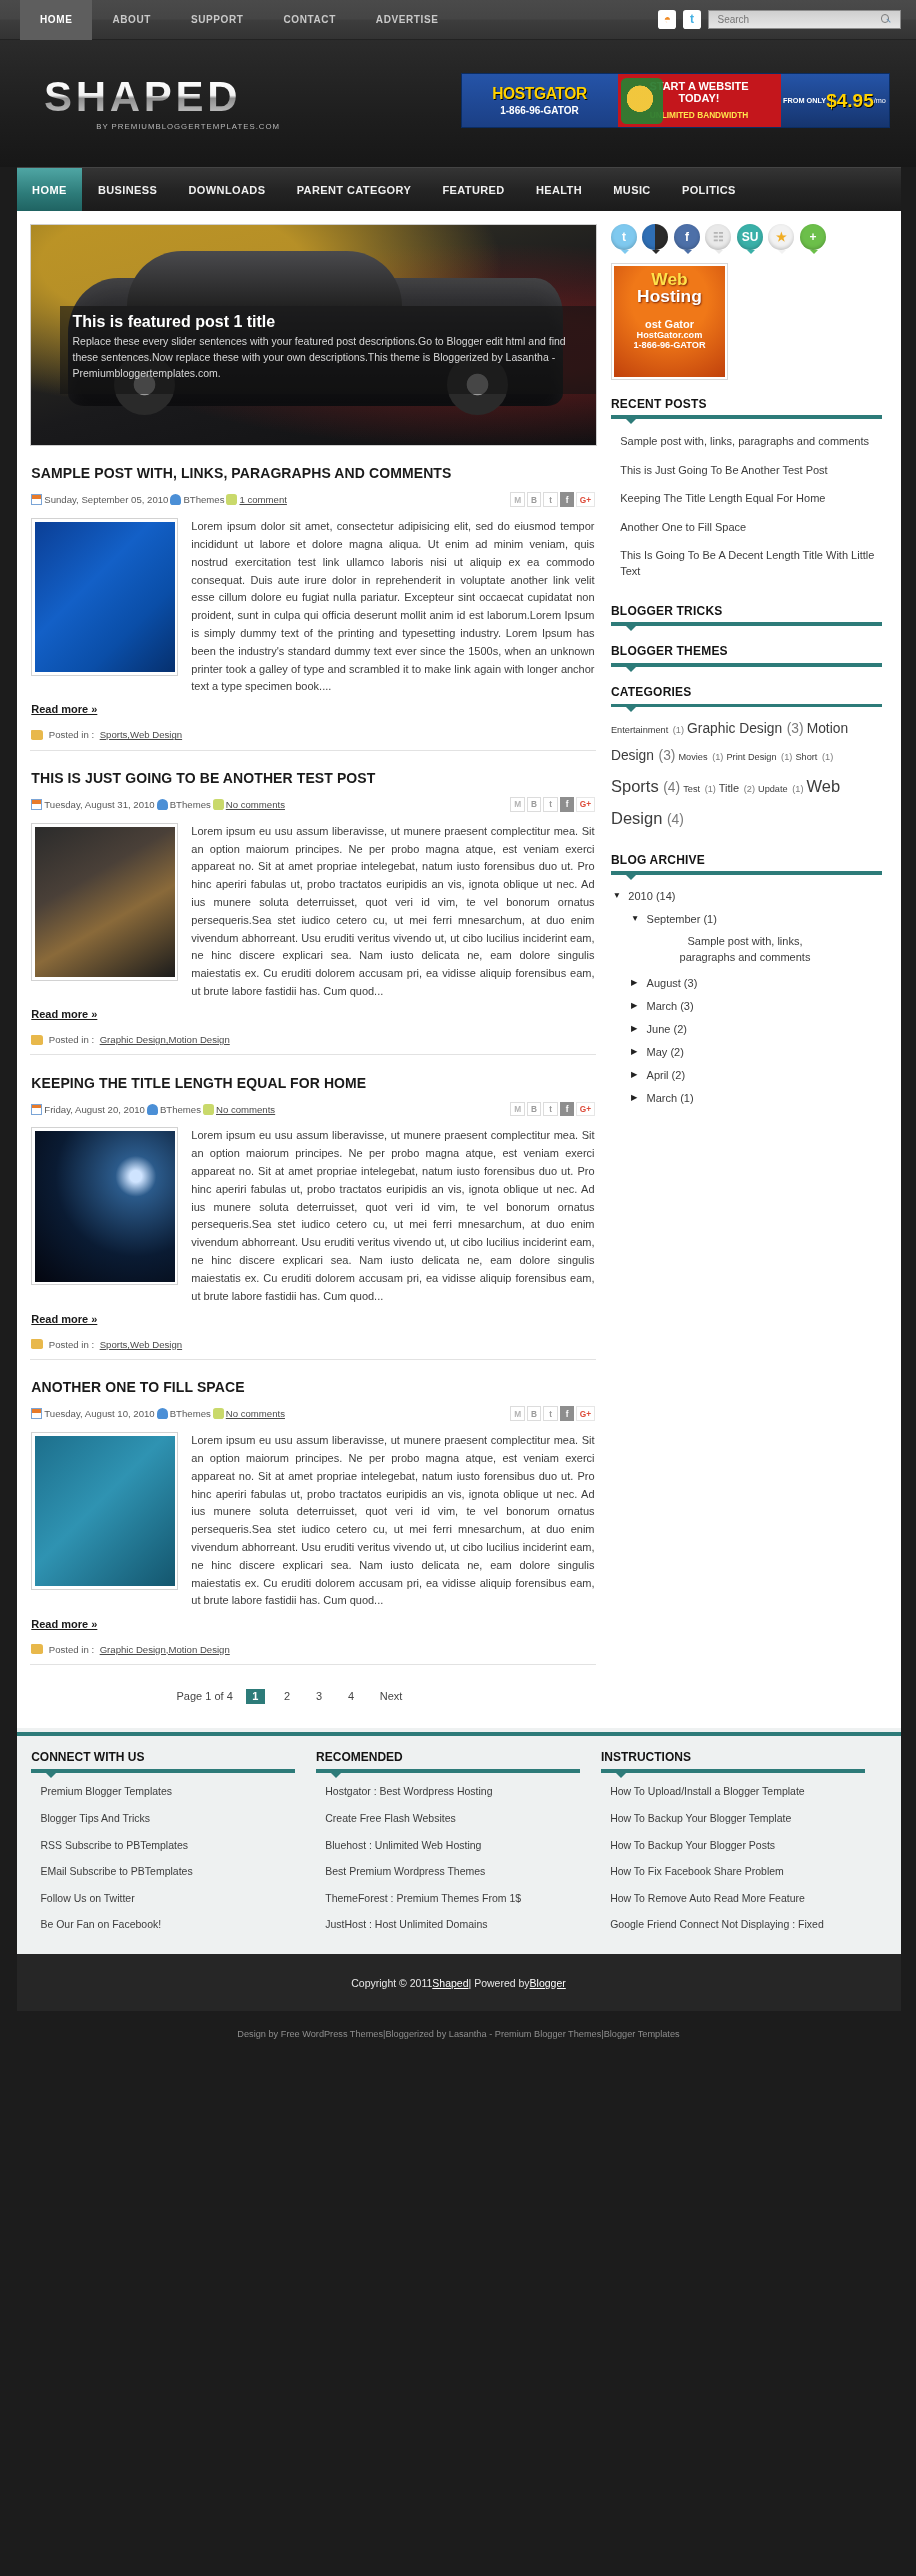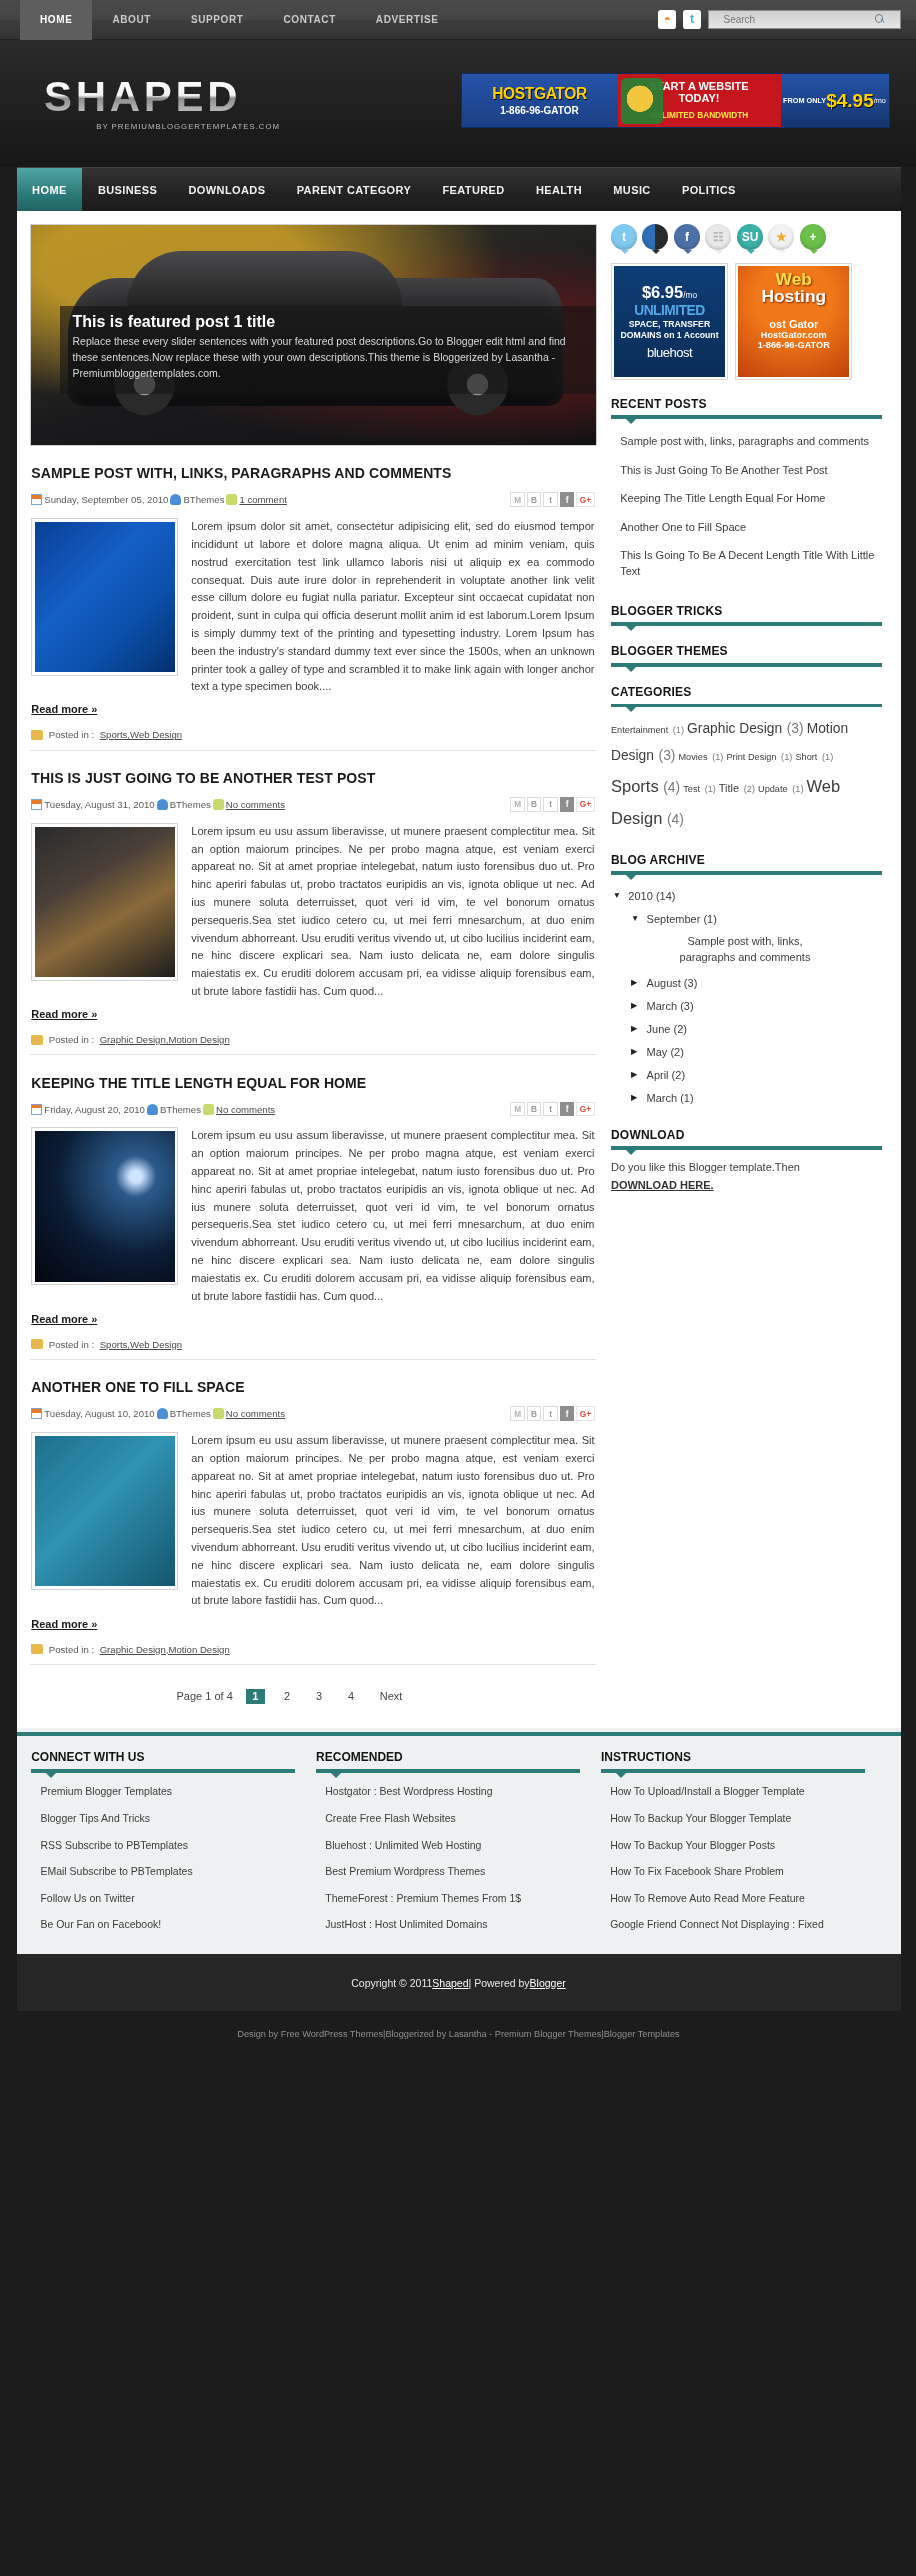--- a/index.html
+++ b/index.html
@@ -38,21 +38,21 @@
     font-weight: bold; font-size: 12px; color: #fff;
     background: #fff;
   }
   .sicon.rss { background: #fff; color: #f08a24; }
   .sicon.tw { background: #fff; color: #43b0e3; }
   .searchbox {
     width: 193px; height: 18.3px;
     background: linear-gradient(to bottom,#cfcfcf,#e6e6e6);
     border: 0.9px solid #8c8c8c;
     display: flex; align-items: center;
-    padding: 0 15px;
+    padding: 0 9px;
     position: relative;
   }
   .searchbox input {
     flex: 1; border: none; background: transparent; outline: none;
     font-size: 10px; color: #555; font-family: "Liberation Sans", sans-serif;
   }
   .mag { width: 10px; height: 10px; position: relative; opacity: .65; }
   .mag::before {
     content: ""; position: absolute; left: 0; top: 0;
     width: 6.4px; height: 6.4px; border: 1.4px solid #4a4a4a; border-radius: 50%;
@@ -567,29 +567,20 @@
         <span class="bub b-tw">t</span>
         <span class="bub b-dl"></span>
         <span class="bub b-fb">f</span>
         <span class="bub b-dg">☷</span>
         <span class="bub b-su">SU</span>
         <span class="bub b-st">★</span>
         <span class="bub b-pl">+</span>
       </div>
 
     <div class="ads">
-      <div class="ad">
-        <div class="ad-blue">
-          <div class="p"><span>$6.95</span><small>/mo</small></div>
-          <div class="u">UNLIMITED</div>
-          <div class="s">SPACE, TRANSFER</div>
-          <div class="s">DOMAINS on 1 Account</div>
-          <div class="bh">bluehost</div>
-        </div>
-      </div>
       <div class="ad">
         <div class="ad-orange">
           <div class="w">Web</div>
           <div class="h">Hosting</div>
           <div class="g">ost Gator</div>
           <div class="c">HostGator.com</div>
           <div class="ph">1-866-96-GATOR</div>
         </div>
       </div>
     </div>
@@ -658,28 +649,20 @@
      <span>April (2)</span>
    </div>
             <div class="arch-row arch-l2">
      <span class="arr">▶</span>
      <span>March (1)</span>
    </div>
           </div>
       </div>
     </div>
 
-    <div class="sb-sec">
-      <div class="sb-title">DOWNLOAD</div>
-      <div class="sb-rule"></div>
-      <div class="dl-text">
-        <span>Do you like this Blogger template.Then</span><br>
-        <a href="#">DOWNLOAD HERE.</a>
-      </div>
-    </div>
 
   </div>
 </div>
 
 <div class="footer-wrap">
   <div class="footer-top-rule"></div>
   <div class="footer-cols" id="footercols">
   <div class="fcol">
     <h3>CONNECT WITH US</h3>
     <div class="frule"></div>

